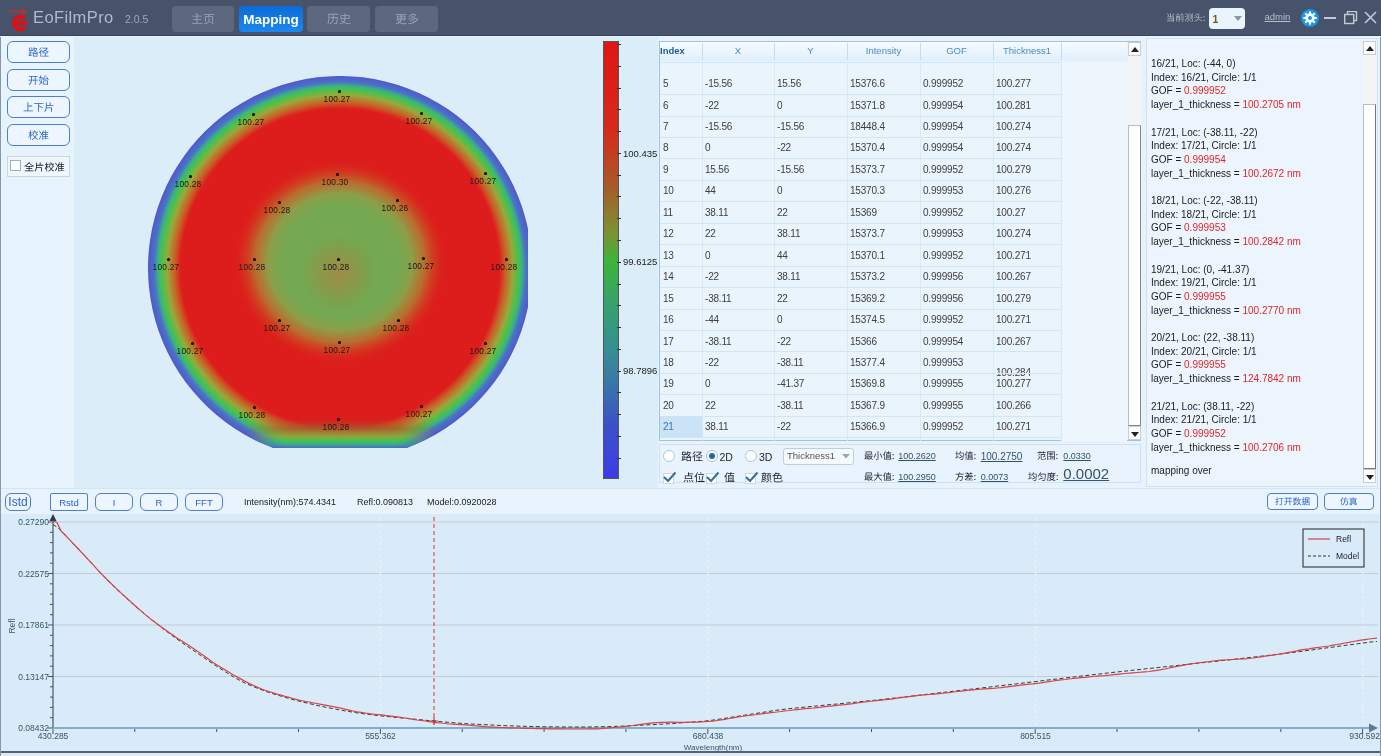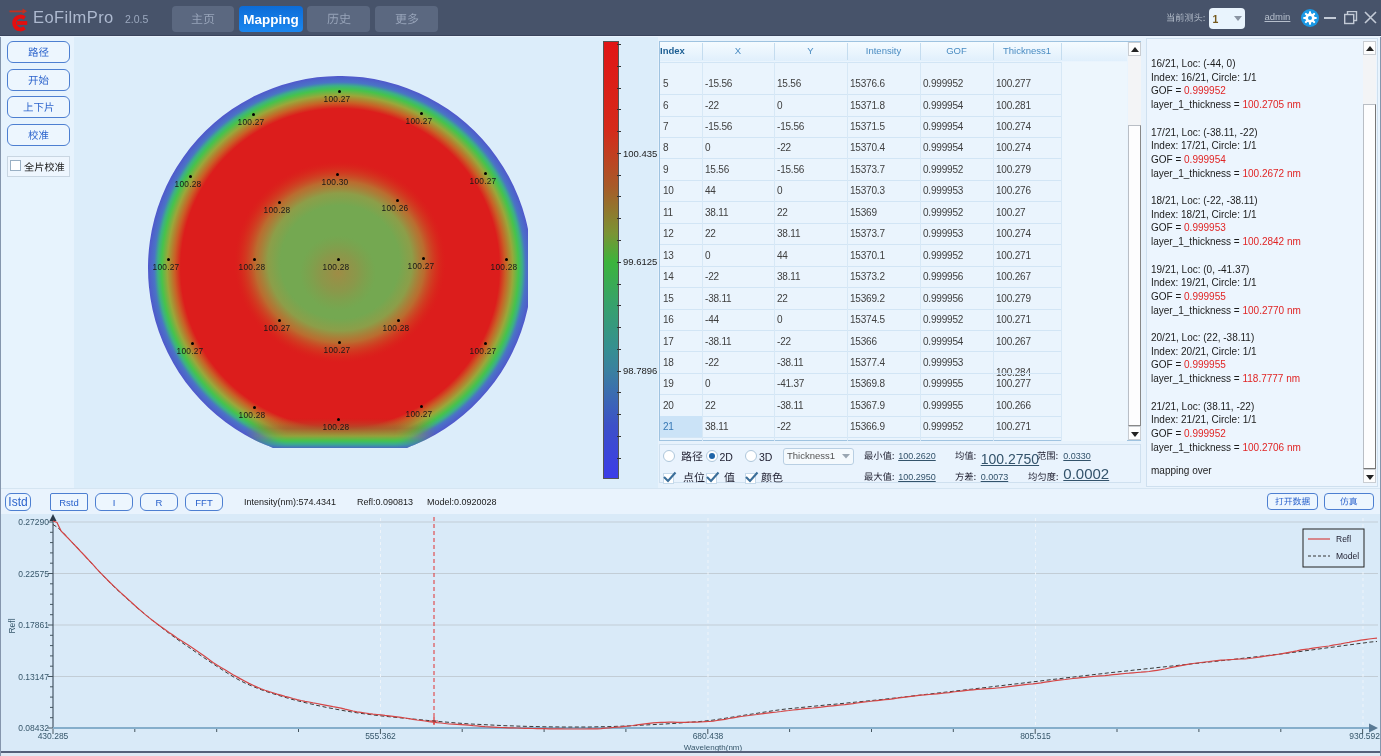--- a/index.html
+++ b/index.html
@@ -258,21 +258,21 @@
 <div class="t" style="left:663.0px;top:99.5px;font-size:10px;letter-spacing:-0.2px;color:#404040">6</div>
 <div class="t" style="left:705.0px;top:99.5px;font-size:10px;letter-spacing:-0.2px;color:#404040">-22</div>
 <div class="t" style="left:777.0px;top:99.5px;font-size:10px;letter-spacing:-0.2px;color:#404040">0</div>
 <div class="t" style="left:850.0px;top:99.5px;font-size:10px;letter-spacing:-0.2px;color:#404040">15371.8</div>
 <div class="t" style="left:923.0px;top:99.5px;font-size:10px;letter-spacing:-0.2px;color:#404040">0.999954</div>
 <div class="t" style="left:996.0px;top:99.5px;font-size:10px;letter-spacing:-0.2px;color:#404040">100.281</div>
 <div class="abs" style="left:660px;top:115.5px;width:402px;height:1px;background:#d2e5f5"></div>
 <div class="t" style="left:663.0px;top:121.0px;font-size:10px;letter-spacing:-0.2px;color:#404040">7</div>
 <div class="t" style="left:705.0px;top:121.0px;font-size:10px;letter-spacing:-0.2px;color:#404040">-15.56</div>
 <div class="t" style="left:777.0px;top:121.0px;font-size:10px;letter-spacing:-0.2px;color:#404040">-15.56</div>
-<div class="t" style="left:850.0px;top:121.0px;font-size:10px;letter-spacing:-0.2px;color:#404040">15371.5</div>
+<div class="t" style="left:850.0px;top:121.0px;font-size:10px;letter-spacing:-0.2px;color:#404040">18448.4</div>
 <div class="t" style="left:923.0px;top:121.0px;font-size:10px;letter-spacing:-0.2px;color:#404040">0.999954</div>
 <div class="t" style="left:996.0px;top:121.0px;font-size:10px;letter-spacing:-0.2px;color:#404040">100.274</div>
 <div class="abs" style="left:660px;top:136.9px;width:402px;height:1px;background:#d2e5f5"></div>
 <div class="t" style="left:663.0px;top:142.4px;font-size:10px;letter-spacing:-0.2px;color:#404040">8</div>
 <div class="t" style="left:705.0px;top:142.4px;font-size:10px;letter-spacing:-0.2px;color:#404040">0</div>
 <div class="t" style="left:777.0px;top:142.4px;font-size:10px;letter-spacing:-0.2px;color:#404040">-22</div>
 <div class="t" style="left:850.0px;top:142.4px;font-size:10px;letter-spacing:-0.2px;color:#404040">15370.4</div>
 <div class="t" style="left:923.0px;top:142.4px;font-size:10px;letter-spacing:-0.2px;color:#404040">0.999954</div>
 <div class="t" style="left:996.0px;top:142.4px;font-size:10px;letter-spacing:-0.2px;color:#404040">100.274</div>
 <div class="abs" style="left:660px;top:158.4px;width:402px;height:1px;background:#d2e5f5"></div>
@@ -440,21 +440,21 @@
     </g>
   </svg>
 <div class="t" style="left:898.2px;top:451.2px;font-size:9px;color:#33536b;text-decoration:underline">100.2620</div>
 <svg style="position:absolute;left:955.4px;top:450.8px;overflow:visible" width="22.2" height="10.2">
     <g fill="#223" transform="translate(0,8.00) scale(0.00930,-0.00930)">
       <path transform="translate(0 0)" d="M485 462C547 411 625 339 665 296L713 347C673 387 595 454 531 504ZM404 119 435 49C538 105 676 180 803 253L785 313C648 240 499 163 404 119ZM570 840C523 709 445 582 357 501C372 486 396 455 407 440C452 486 497 545 537 610H859C847 198 833 39 800 4C789 -9 777 -12 756 -12C731 -12 666 -12 595 -5C608 -26 617 -56 619 -77C680 -80 745 -82 782 -78C819 -75 841 -67 864 -37C903 12 916 172 929 640C929 651 929 680 929 680H577C600 725 621 772 639 819ZM36 123 63 47C158 95 282 159 398 220L380 283L241 216V528H362V599H241V828H169V599H43V528H169V183C119 159 73 139 36 123Z"></path>
       <path transform="translate(1000 0)" d="M599 840C596 810 591 774 586 738H329V671H574C568 637 562 605 555 578H382V14H286V-51H958V14H869V578H623C631 605 639 637 646 671H928V738H661L679 835ZM450 14V97H799V14ZM450 379H799V293H450ZM450 435V519H799V435ZM450 239H799V152H450ZM264 839C211 687 124 538 32 440C45 422 66 383 74 366C103 398 132 435 159 475V-80H229V589C269 661 304 739 333 817Z"></path>
       <path transform="translate(2000 0)" d="M139 390C175 390 205 418 205 460C205 501 175 530 139 530C102 530 73 501 73 460C73 418 102 390 139 390ZM139 -13C175 -13 205 15 205 56C205 98 175 126 139 126C102 126 73 98 73 56C73 15 102 -13 139 -13Z"></path>
     </g>
   </svg>
-<div class="t" style="left:980.7px;top:451.2px;font-size:14px;color:#33536b;text-decoration:underline">100.2750</div>
+<div class="t" style="left:980.7px;top:451.2px;font-size:10px;color:#33536b;text-decoration:underline">100.2750</div>
 <svg style="position:absolute;left:1036.9px;top:450.8px;overflow:visible" width="22.2" height="10.2">
     <g fill="#223" transform="translate(0,8.00) scale(0.00930,-0.00930)">
       <path transform="translate(0 0)" d="M75 -15 127 -77C201 -1 289 96 358 181L317 238C239 146 140 44 75 -15ZM116 528C175 495 258 445 299 415L342 472C299 500 217 546 158 577ZM56 338C118 309 202 266 244 239L286 297C242 323 157 363 97 389ZM410 541V65C410 -38 446 -63 565 -63C591 -63 787 -63 815 -63C923 -63 948 -22 960 115C938 120 906 133 888 145C881 31 871 9 811 9C769 9 601 9 568 9C500 9 487 18 487 65V470H796V288C796 275 792 271 773 270C755 269 694 269 623 271C635 251 648 221 652 200C737 200 793 201 827 212C862 224 871 246 871 288V541ZM638 840V753H359V840H283V753H58V683H283V586H359V683H638V586H715V683H944V753H715V840Z"></path>
       <path transform="translate(1000 0)" d="M222 625V562H458V480H265V419H458V333H208V269H458V64H529V269H714C707 213 699 188 690 178C684 171 676 171 663 171C650 171 618 171 582 175C591 158 598 133 599 115C637 113 674 114 693 115C716 116 730 122 744 135C764 155 774 202 784 305C786 315 787 333 787 333H529V419H739V480H529V562H778V625H529V705H458V625ZM82 799V-79H153V-30H846V-79H920V799ZM153 34V733H846V34Z"></path>
       <path transform="translate(2000 0)" d="M139 390C175 390 205 418 205 460C205 501 175 530 139 530C102 530 73 501 73 460C73 418 102 390 139 390ZM139 -13C175 -13 205 15 205 56C205 98 175 126 139 126C102 126 73 98 73 56C73 15 102 -13 139 -13Z"></path>
     </g>
   </svg>
 <div class="t" style="left:1063.3px;top:451.2px;font-size:9px;color:#33536b;text-decoration:underline">0.0330</div>
 <svg style="position:absolute;left:863.5px;top:471.8px;overflow:visible" width="31.5" height="10.2">
     <g fill="#223" transform="translate(0,8.00) scale(0.00930,-0.00930)">
@@ -480,21 +480,21 @@
       <path transform="translate(2000 0)" d="M386 644V557H225V495H386V329H775V495H937V557H775V644H701V557H458V644ZM701 495V389H458V495ZM757 203C713 151 651 110 579 78C508 111 450 153 408 203ZM239 265V203H369L335 189C376 133 431 86 497 47C403 17 298 -1 192 -10C203 -27 217 -56 222 -74C347 -60 469 -35 576 7C675 -37 792 -65 918 -80C927 -61 946 -31 962 -15C852 -5 749 15 660 46C748 93 821 157 867 243L820 268L807 265ZM473 827C487 801 502 769 513 741H126V468C126 319 119 105 37 -46C56 -52 89 -68 104 -80C188 78 201 309 201 469V670H948V741H598C586 773 566 813 548 845Z"></path>
       <path transform="translate(3000 0)" d="M139 390C175 390 205 418 205 460C205 501 175 530 139 530C102 530 73 501 73 460C73 418 102 390 139 390ZM139 -13C175 -13 205 15 205 56C205 98 175 126 139 126C102 126 73 98 73 56C73 15 102 -13 139 -13Z"></path>
     </g>
   </svg>
 <div class="t" style="left:1063.3px;top:465px;font-size:15px;color:#33536b;text-decoration:underline">0.0002</div>
 <div class="abs" style="left:1146px;top:38px;width:232px;height:449px;background:#ecf5fe;border:1px solid #cfe0ef"></div>
 <div class="t" style="left:1151px;top:57.0px;font-size:10px;color:#1c1c1c;line-height:13.7px">16/21, Loc: (-44, 0)<br>Index: 16/21, Circle: 1/1<br>GOF = <span style="color:#e02525">0.999952</span><br>layer_1_thickness = <span style="color:#e02525">100.2705 nm</span></div>
 <div class="t" style="left:1151px;top:125.5px;font-size:10px;color:#1c1c1c;line-height:13.7px">17/21, Loc: (-38.11, -22)<br>Index: 17/21, Circle: 1/1<br>GOF = <span style="color:#e02525">0.999954</span><br>layer_1_thickness = <span style="color:#e02525">100.2672 nm</span></div>
 <div class="t" style="left:1151px;top:194.0px;font-size:10px;color:#1c1c1c;line-height:13.7px">18/21, Loc: (-22, -38.11)<br>Index: 18/21, Circle: 1/1<br>GOF = <span style="color:#e02525">0.999953</span><br>layer_1_thickness = <span style="color:#e02525">100.2842 nm</span></div>
 <div class="t" style="left:1151px;top:262.5px;font-size:10px;color:#1c1c1c;line-height:13.7px">19/21, Loc: (0, -41.37)<br>Index: 19/21, Circle: 1/1<br>GOF = <span style="color:#e02525">0.999955</span><br>layer_1_thickness = <span style="color:#e02525">100.2770 nm</span></div>
-<div class="t" style="left:1151px;top:331.0px;font-size:10px;color:#1c1c1c;line-height:13.7px">20/21, Loc: (22, -38.11)<br>Index: 20/21, Circle: 1/1<br>GOF = <span style="color:#e02525">0.999955</span><br>layer_1_thickness = <span style="color:#e02525">118.7777 nm</span></div>
+<div class="t" style="left:1151px;top:331.0px;font-size:10px;color:#1c1c1c;line-height:13.7px">20/21, Loc: (22, -38.11)<br>Index: 20/21, Circle: 1/1<br>GOF = <span style="color:#e02525">0.999955</span><br>layer_1_thickness = <span style="color:#e02525">124.7842 nm</span></div>
 <div class="t" style="left:1151px;top:399.5px;font-size:10px;color:#1c1c1c;line-height:13.7px">21/21, Loc: (38.11, -22)<br>Index: 21/21, Circle: 1/1<br>GOF = <span style="color:#e02525">0.999952</span><br>layer_1_thickness = <span style="color:#e02525">100.2706 nm</span></div>
 <div class="t" style="left:1151px;top:465px;font-size:10px;color:#1c1c1c">mapping over</div>
 <div class="abs" style="left:1363px;top:41px;width:13px;height:442px;background:#f3f4f6"></div>
 <div class="abs" style="left:1363px;top:41px;width:13px;height:14px;background:#fdfdfd;border:1px solid #c9cdd2"></div>
 <svg class="abs" style="left:1366px;top:46px" width="8" height="5">
     <path d="M4 0 L8 5 L0 5 Z" fill="#222"></path>
   </svg>
 <div class="abs" style="left:1363px;top:104px;width:13px;height:365px;background:#fdfdfe;border:1px solid #b9bec5;border-right-color:#777;border-bottom-color:#777"></div>
 <div class="abs" style="left:1363px;top:469px;width:13px;height:14px;background:#fdfdfd;border:1px solid #c9cdd2"></div>
 <svg class="abs" style="left:1366px;top:475px" width="8" height="5">

